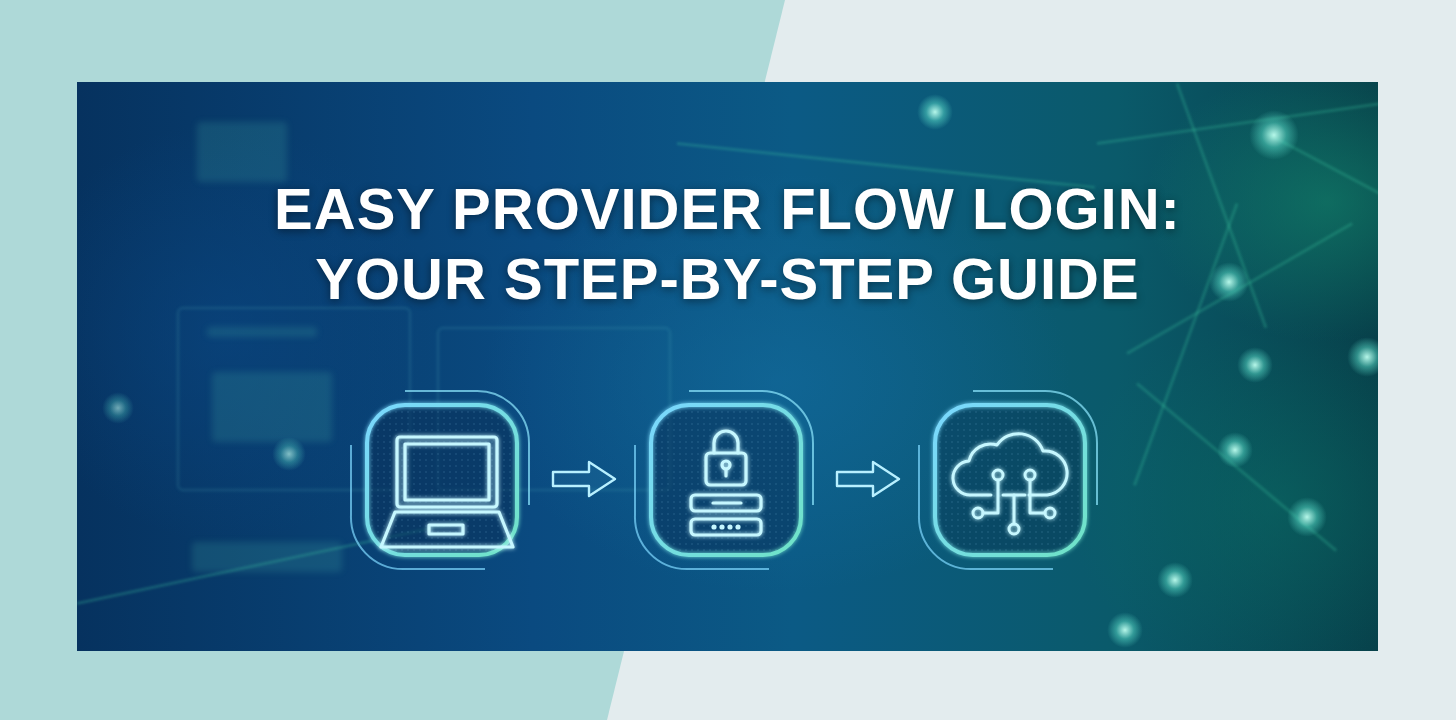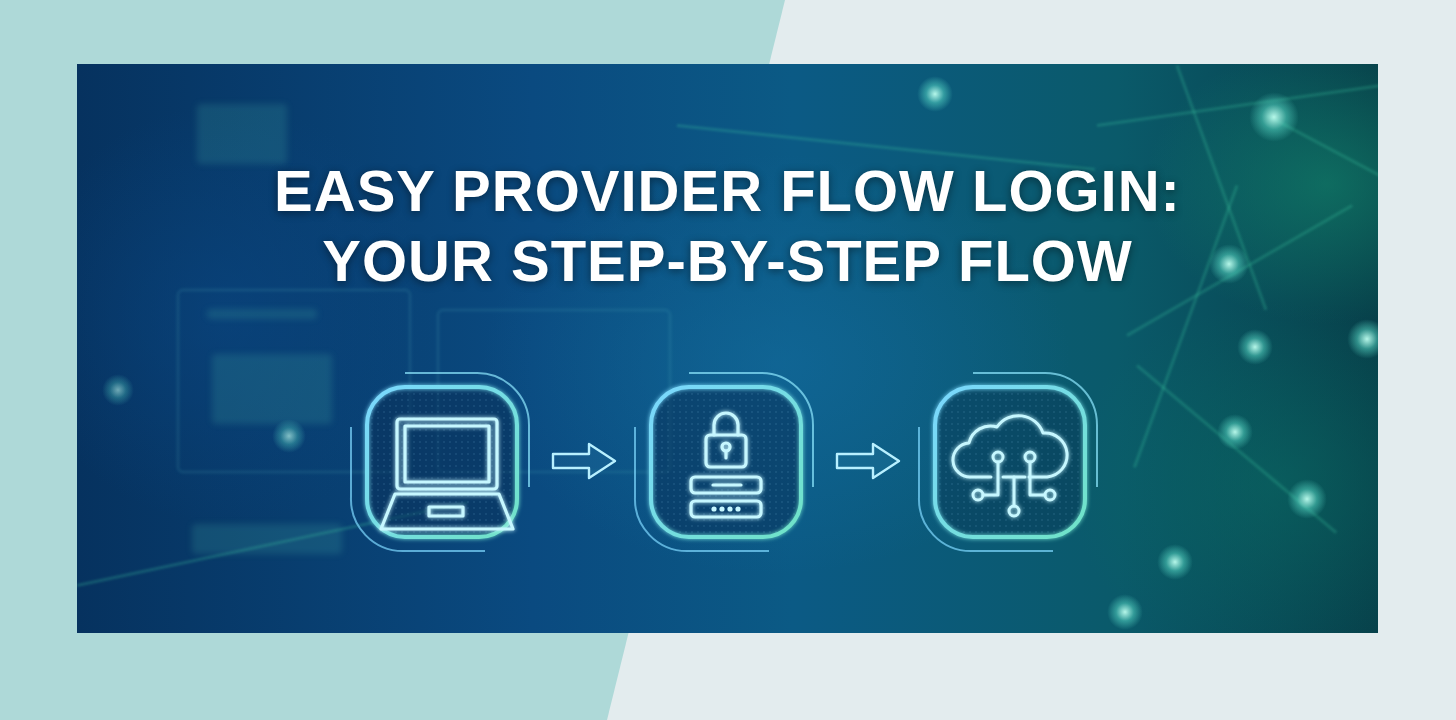--- a/index.html
+++ b/index.html
@@ -1,18 +1,18 @@
 <!DOCTYPE html>
 <html><head>
 <meta charset="utf-8">
 <style>
   html, body { margin:0; padding:0; }
   body { width:1456px; height:720px; overflow:hidden; position:relative; background:#e3ecee; font-family:"DejaVu Sans","Liberation Sans",sans-serif; }
   .bg-left { position:absolute; inset:0; background:#aed9d8; clip-path:polygon(0 0, 785px 0, 607px 720px, 0 720px); }
-  .banner { position:absolute; left:77px; top:64px; width:1301px; height:569px; overflow:hidden;
+  .banner { position:absolute; left:77px; top:82px; width:1301px; height:569px; overflow:hidden;
     background:
       radial-gradient(ellipse 260px 200px at 1250px 120px, rgba(20,140,110,0.55), transparent 70%),
       radial-gradient(ellipse 300px 260px at 1200px 420px, rgba(10,110,100,0.5), transparent 70%),
       radial-gradient(ellipse 420px 300px at 700px 300px, rgba(20,110,160,0.55), transparent 70%),
       radial-gradient(ellipse 300px 300px at 150px 250px, rgba(10,70,130,0.6), transparent 70%),
       linear-gradient(90deg, #06325f 0%, #0a4a80 35%, #0b5a85 55%, #0a5a6a 80%, #07404a 100%);
   }
   .glow { position:absolute; border-radius:50%; background:radial-gradient(circle, rgba(190,255,240,0.95) 0%, rgba(90,220,200,0.5) 35%, transparent 70%); }
   .netline { position:absolute; height:3px; background:rgba(60,200,160,0.25); transform-origin:0 50%; filter:blur(1px); }
   .ghost { position:absolute; border:2px solid rgba(80,180,190,0.22); border-radius:6px; filter:blur(1.5px); }
@@ -53,21 +53,21 @@
   <div class="glow" style="left:1140px;top:350px;width:36px;height:36px;"></div>
   <div class="glow" style="left:1210px;top:415px;width:40px;height:40px;"></div>
   <div class="glow" style="left:1080px;top:480px;width:36px;height:36px;"></div>
   <div class="glow" style="left:840px;top:12px;width:36px;height:36px;"></div>
   <div class="glow" style="left:25px;top:310px;width:32px;height:32px;opacity:.6;"></div>
   <div class="glow" style="left:195px;top:355px;width:34px;height:34px;opacity:.7;"></div>
   <div class="glow" style="left:1030px;top:530px;width:36px;height:36px;"></div>
 
   <div class="title">
     <div>EASY PROVIDER FLOW LOGIN:</div>
-    <div>YOUR STEP-BY-STEP FLOW</div>
+    <div>YOUR STEP-BY-STEP GUIDE</div>
   </div>
 
   <div class="step" style="left:268px;">
     <svg viewBox="0 0 190 190">
       <defs>
         <linearGradient id="fg" x1="0" y1="0" x2="1" y2="1">
           <stop offset="0" stop-color="#7ad7ff"></stop>
             <stop offset="1" stop-color="#6fe3c6"></stop>
         </linearGradient>
         <filter id="gl">

